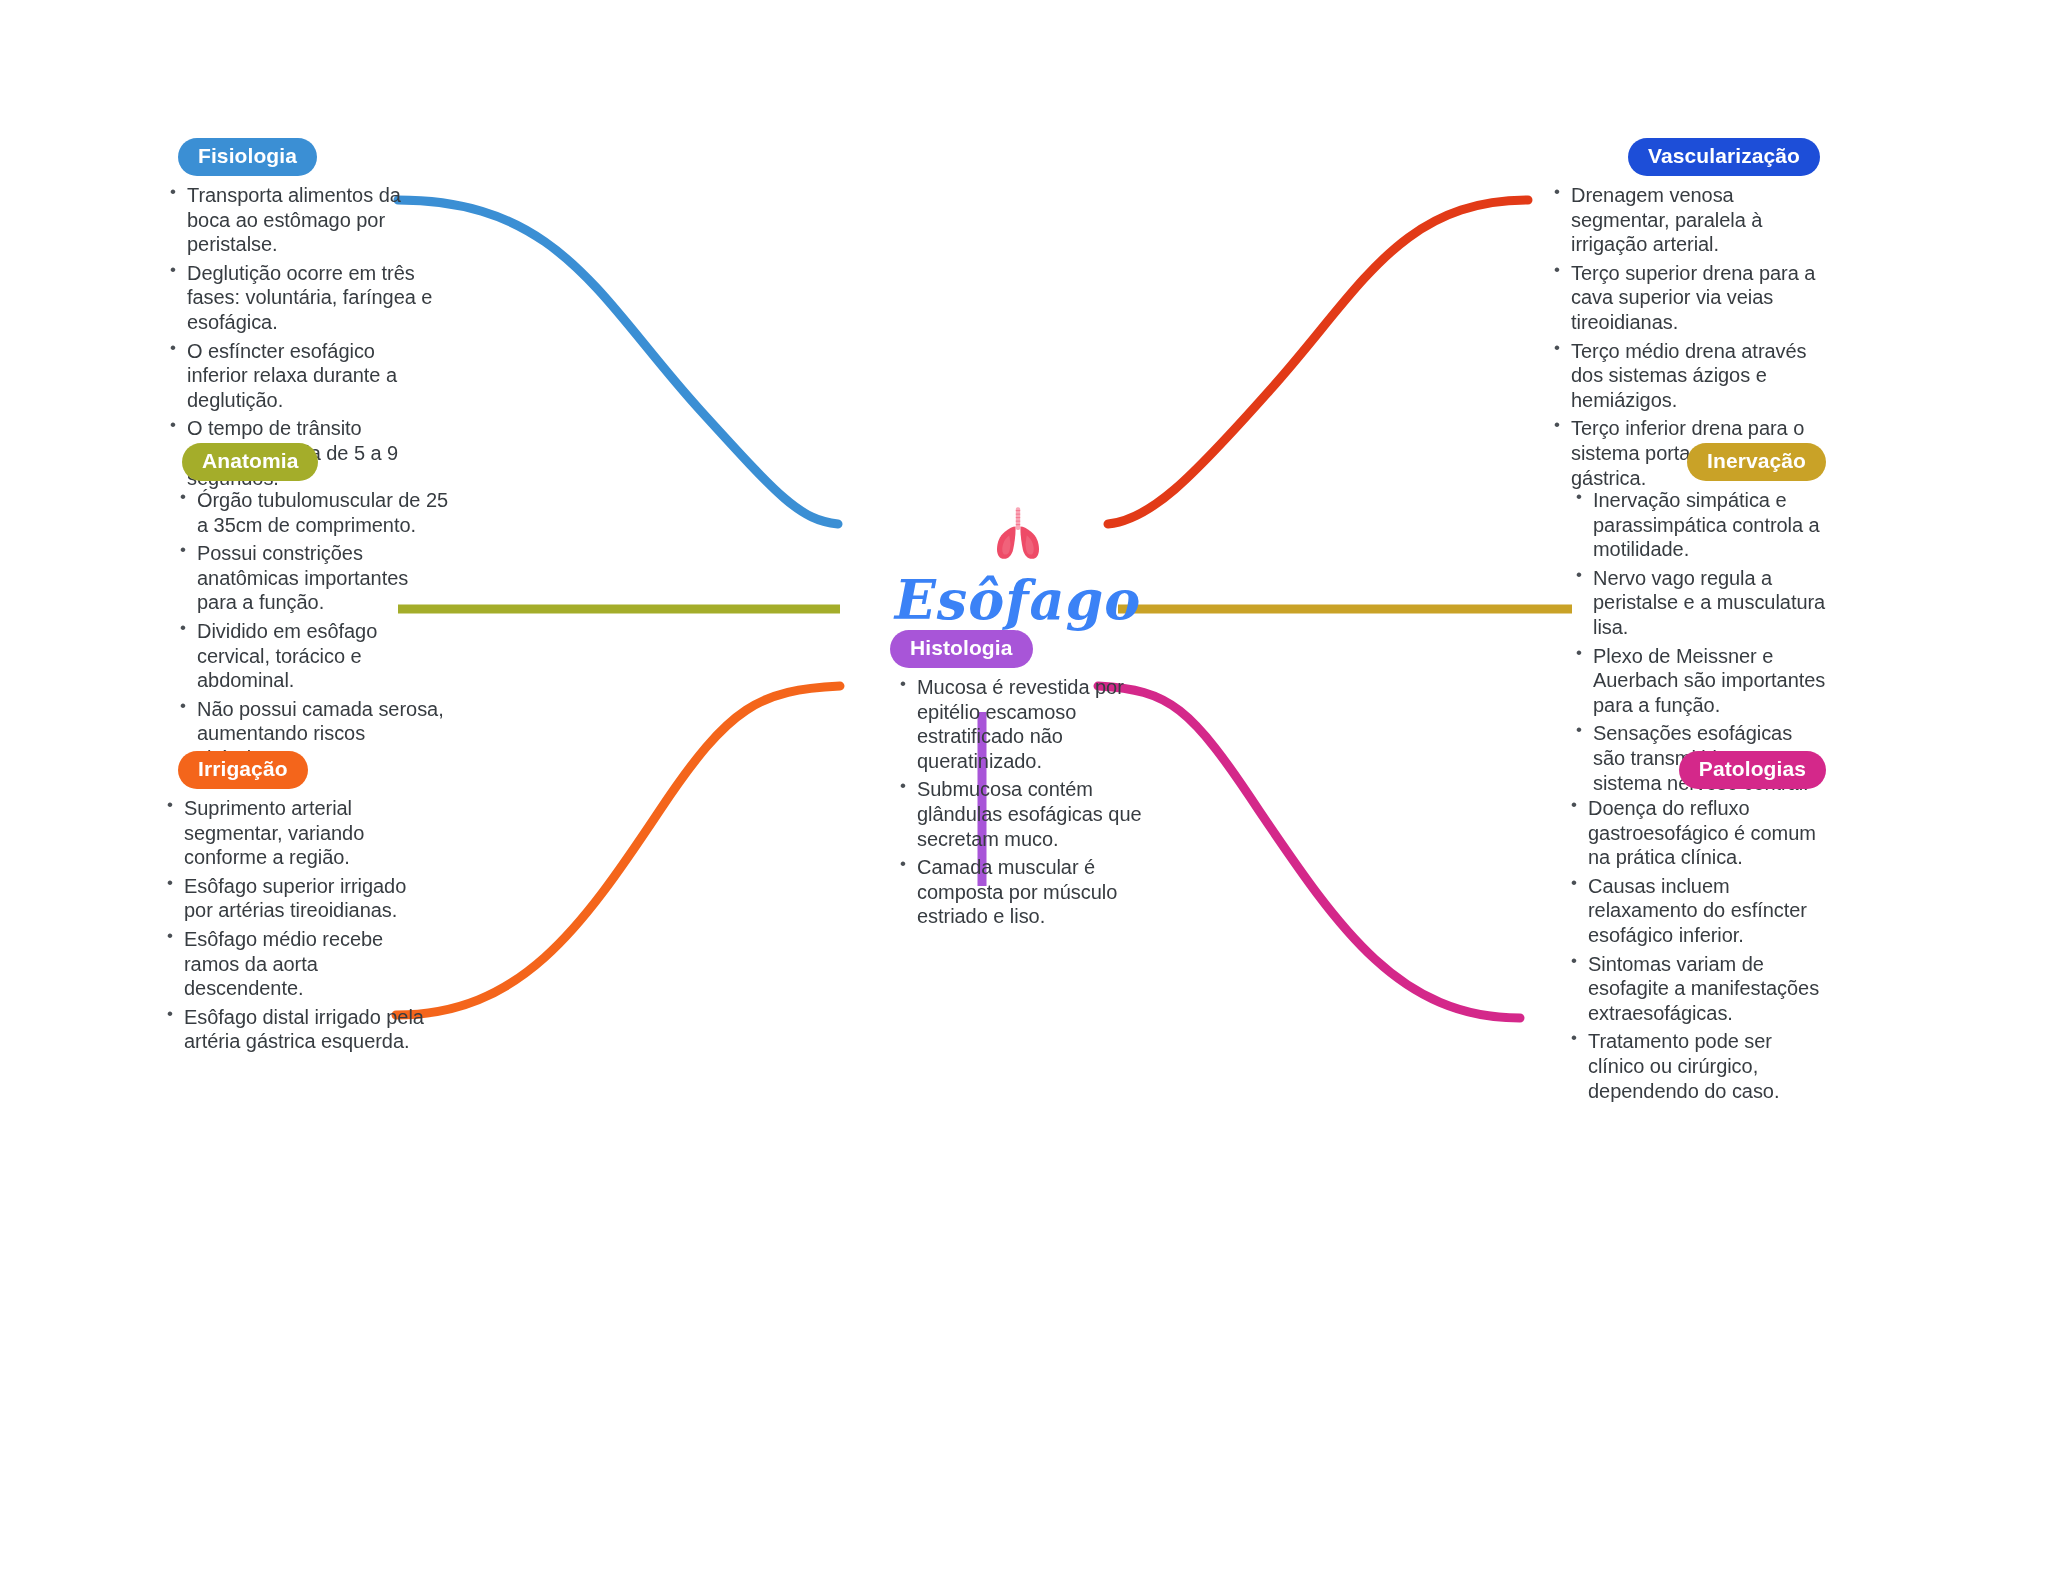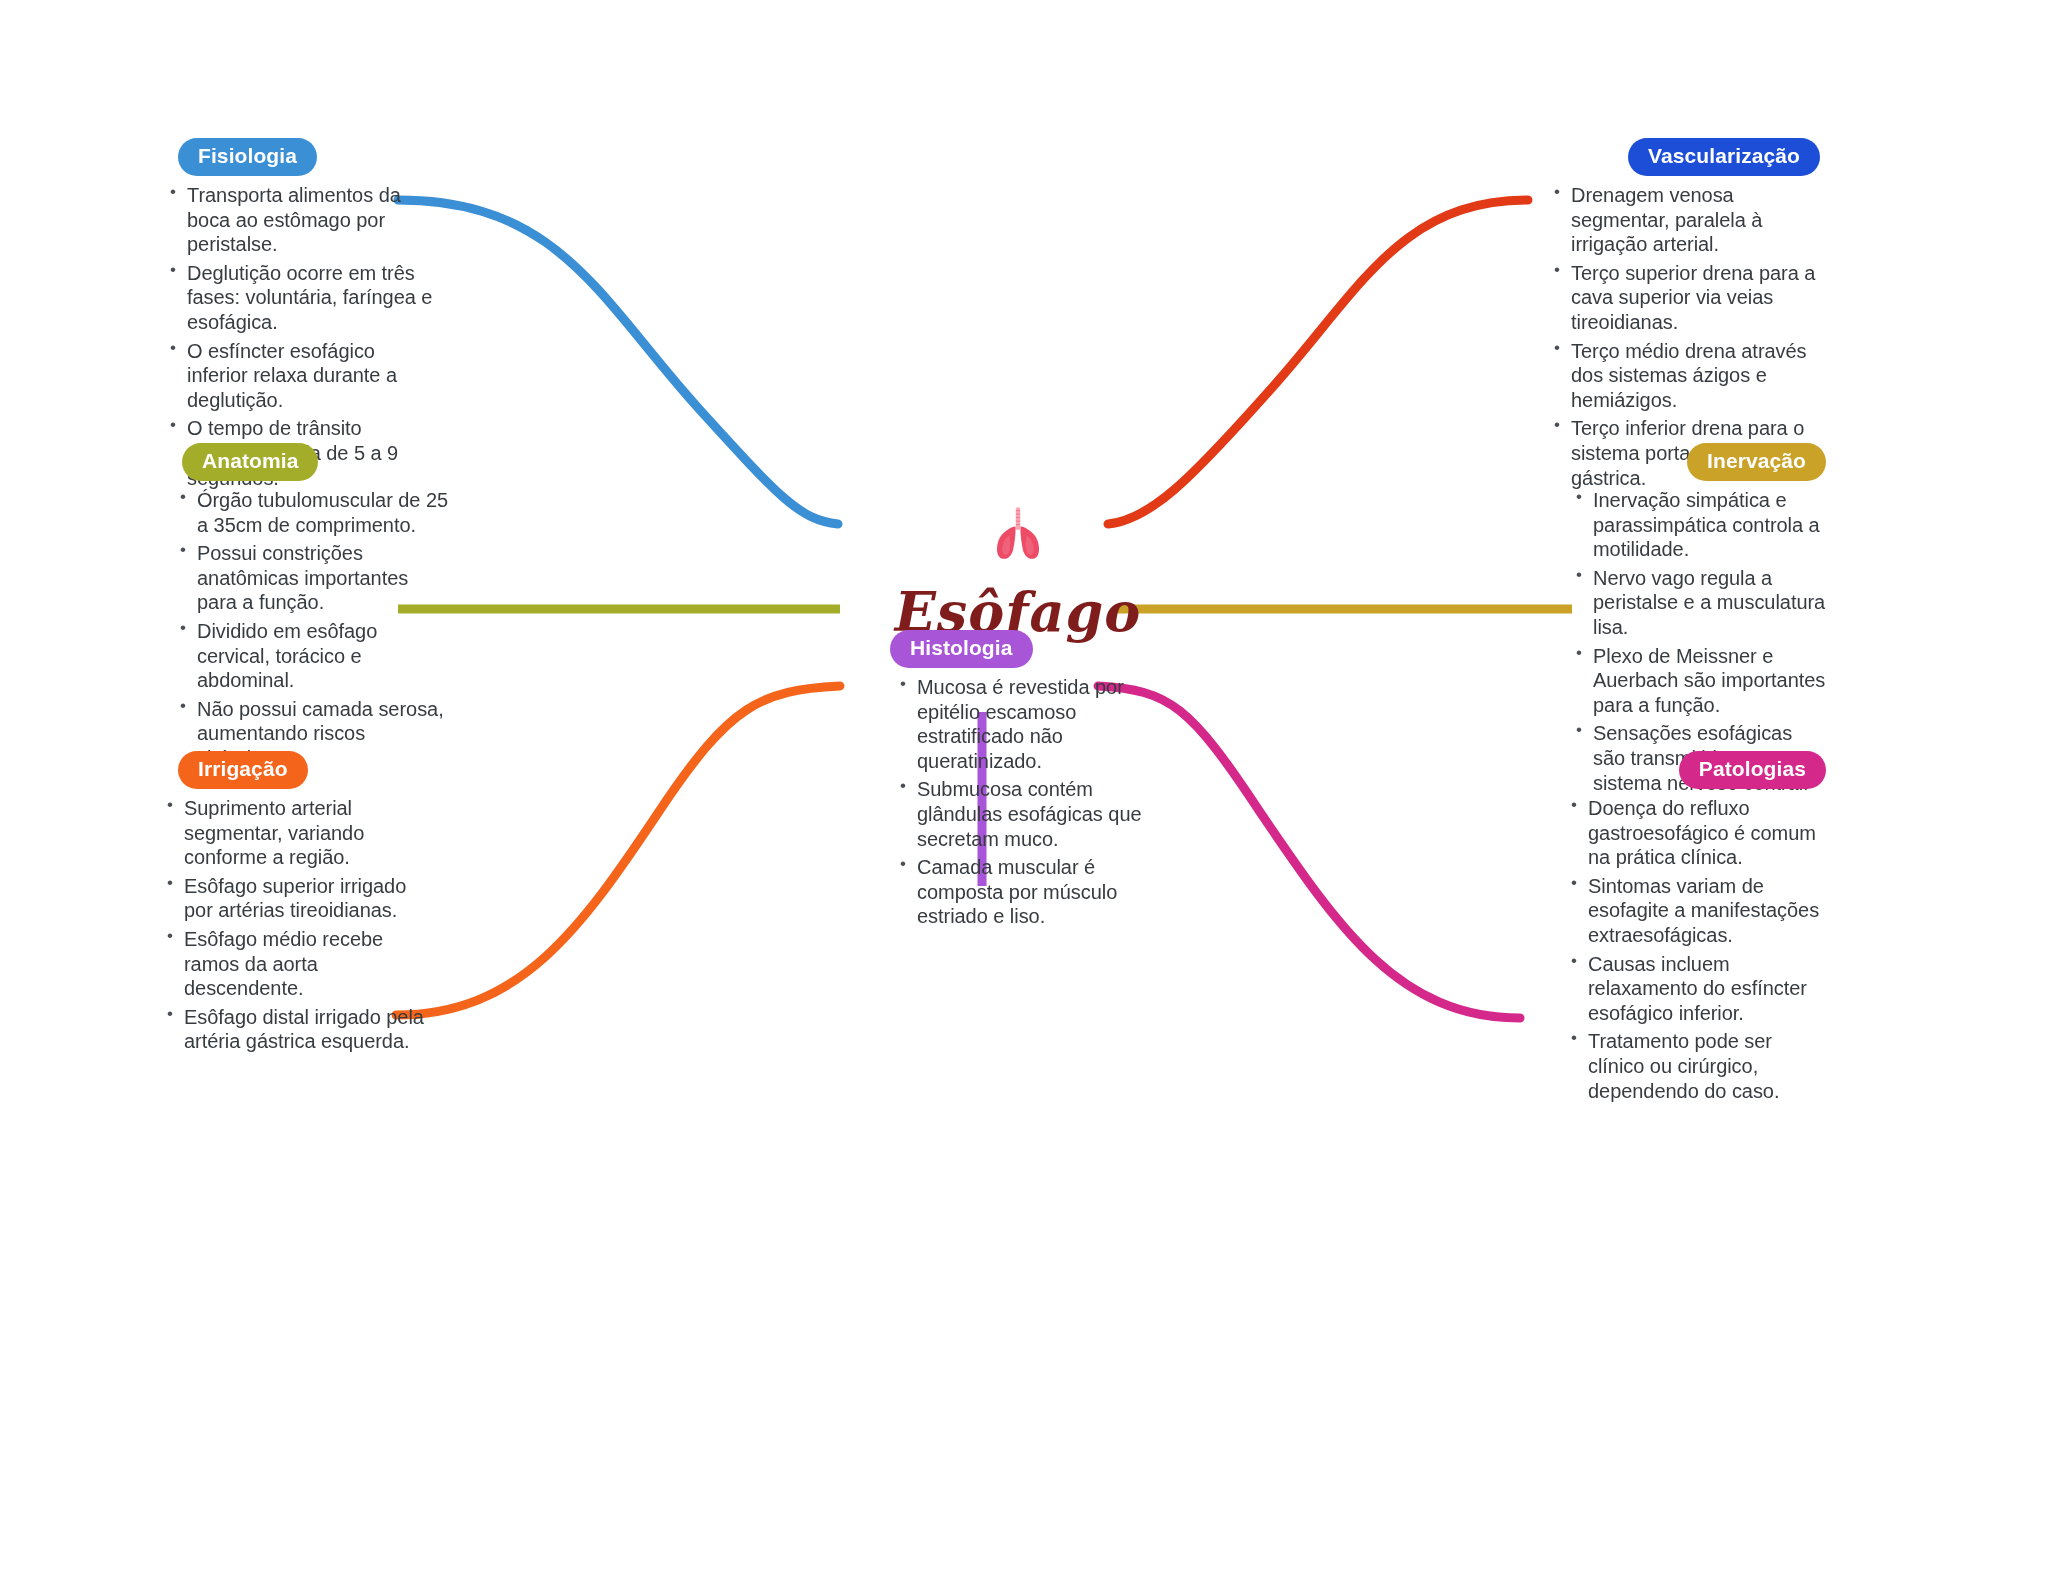--- a/index.html
+++ b/index.html
@@ -111,26 +111,26 @@
     width: 300px;
     text-align: center;
   }
   #lungs-icon {
     display: block;
     margin: 0 auto;
     width: 56px;
     height: 62px;
   }
   #center-title {
-    margin-top: 18px;
+    margin-top: 6px;
     font-family: "DejaVu Serif", serif;
     font-style: italic;
     font-weight: bold;
     font-size: 54px;
-    color: #7f1d1d;
+    color: #3b82f6;
     line-height: 1;
     letter-spacing: 1px;
   }
 </style>
 </head>
 <body>
 
 <div id="canvas">
 
   <svg id="connectors" viewBox="0 0 2048 1569" xmlns="http://www.w3.org/2000/svg">
@@ -231,22 +231,22 @@
       <li>Esôfago distal irrigado pela artéria gástrica esquerda.</li>
     </ul>
   </div>
 
   <div class="branch" id="branch-patologias">
     <div class="pill-row right">
       <span class="pill" style="background: rgb(212, 40, 138);">Patologias</span>
     </div>
     <ul class="bullets">
       <li>Doença do refluxo gastroesofágico é comum na prática clínica.</li>
+      <li>Causas incluem relaxamento do esfíncter esofágico inferior.</li>
       <li>Sintomas variam de esofagite a manifestações extraesofágicas.</li>
-      <li>Causas incluem relaxamento do esfíncter esofágico inferior.</li>
       <li>Tratamento pode ser clínico ou cirúrgico, dependendo do caso.</li>
     </ul>
   </div>
 
   <div class="branch" id="branch-histologia">
     <div class="pill-row">
       <span class="pill" style="background: rgb(168, 85, 216);">Histologia</span>
     </div>
     <ul class="bullets">
       <li>Mucosa é revestida por epitélio escamoso estratificado não queratinizado.</li>

